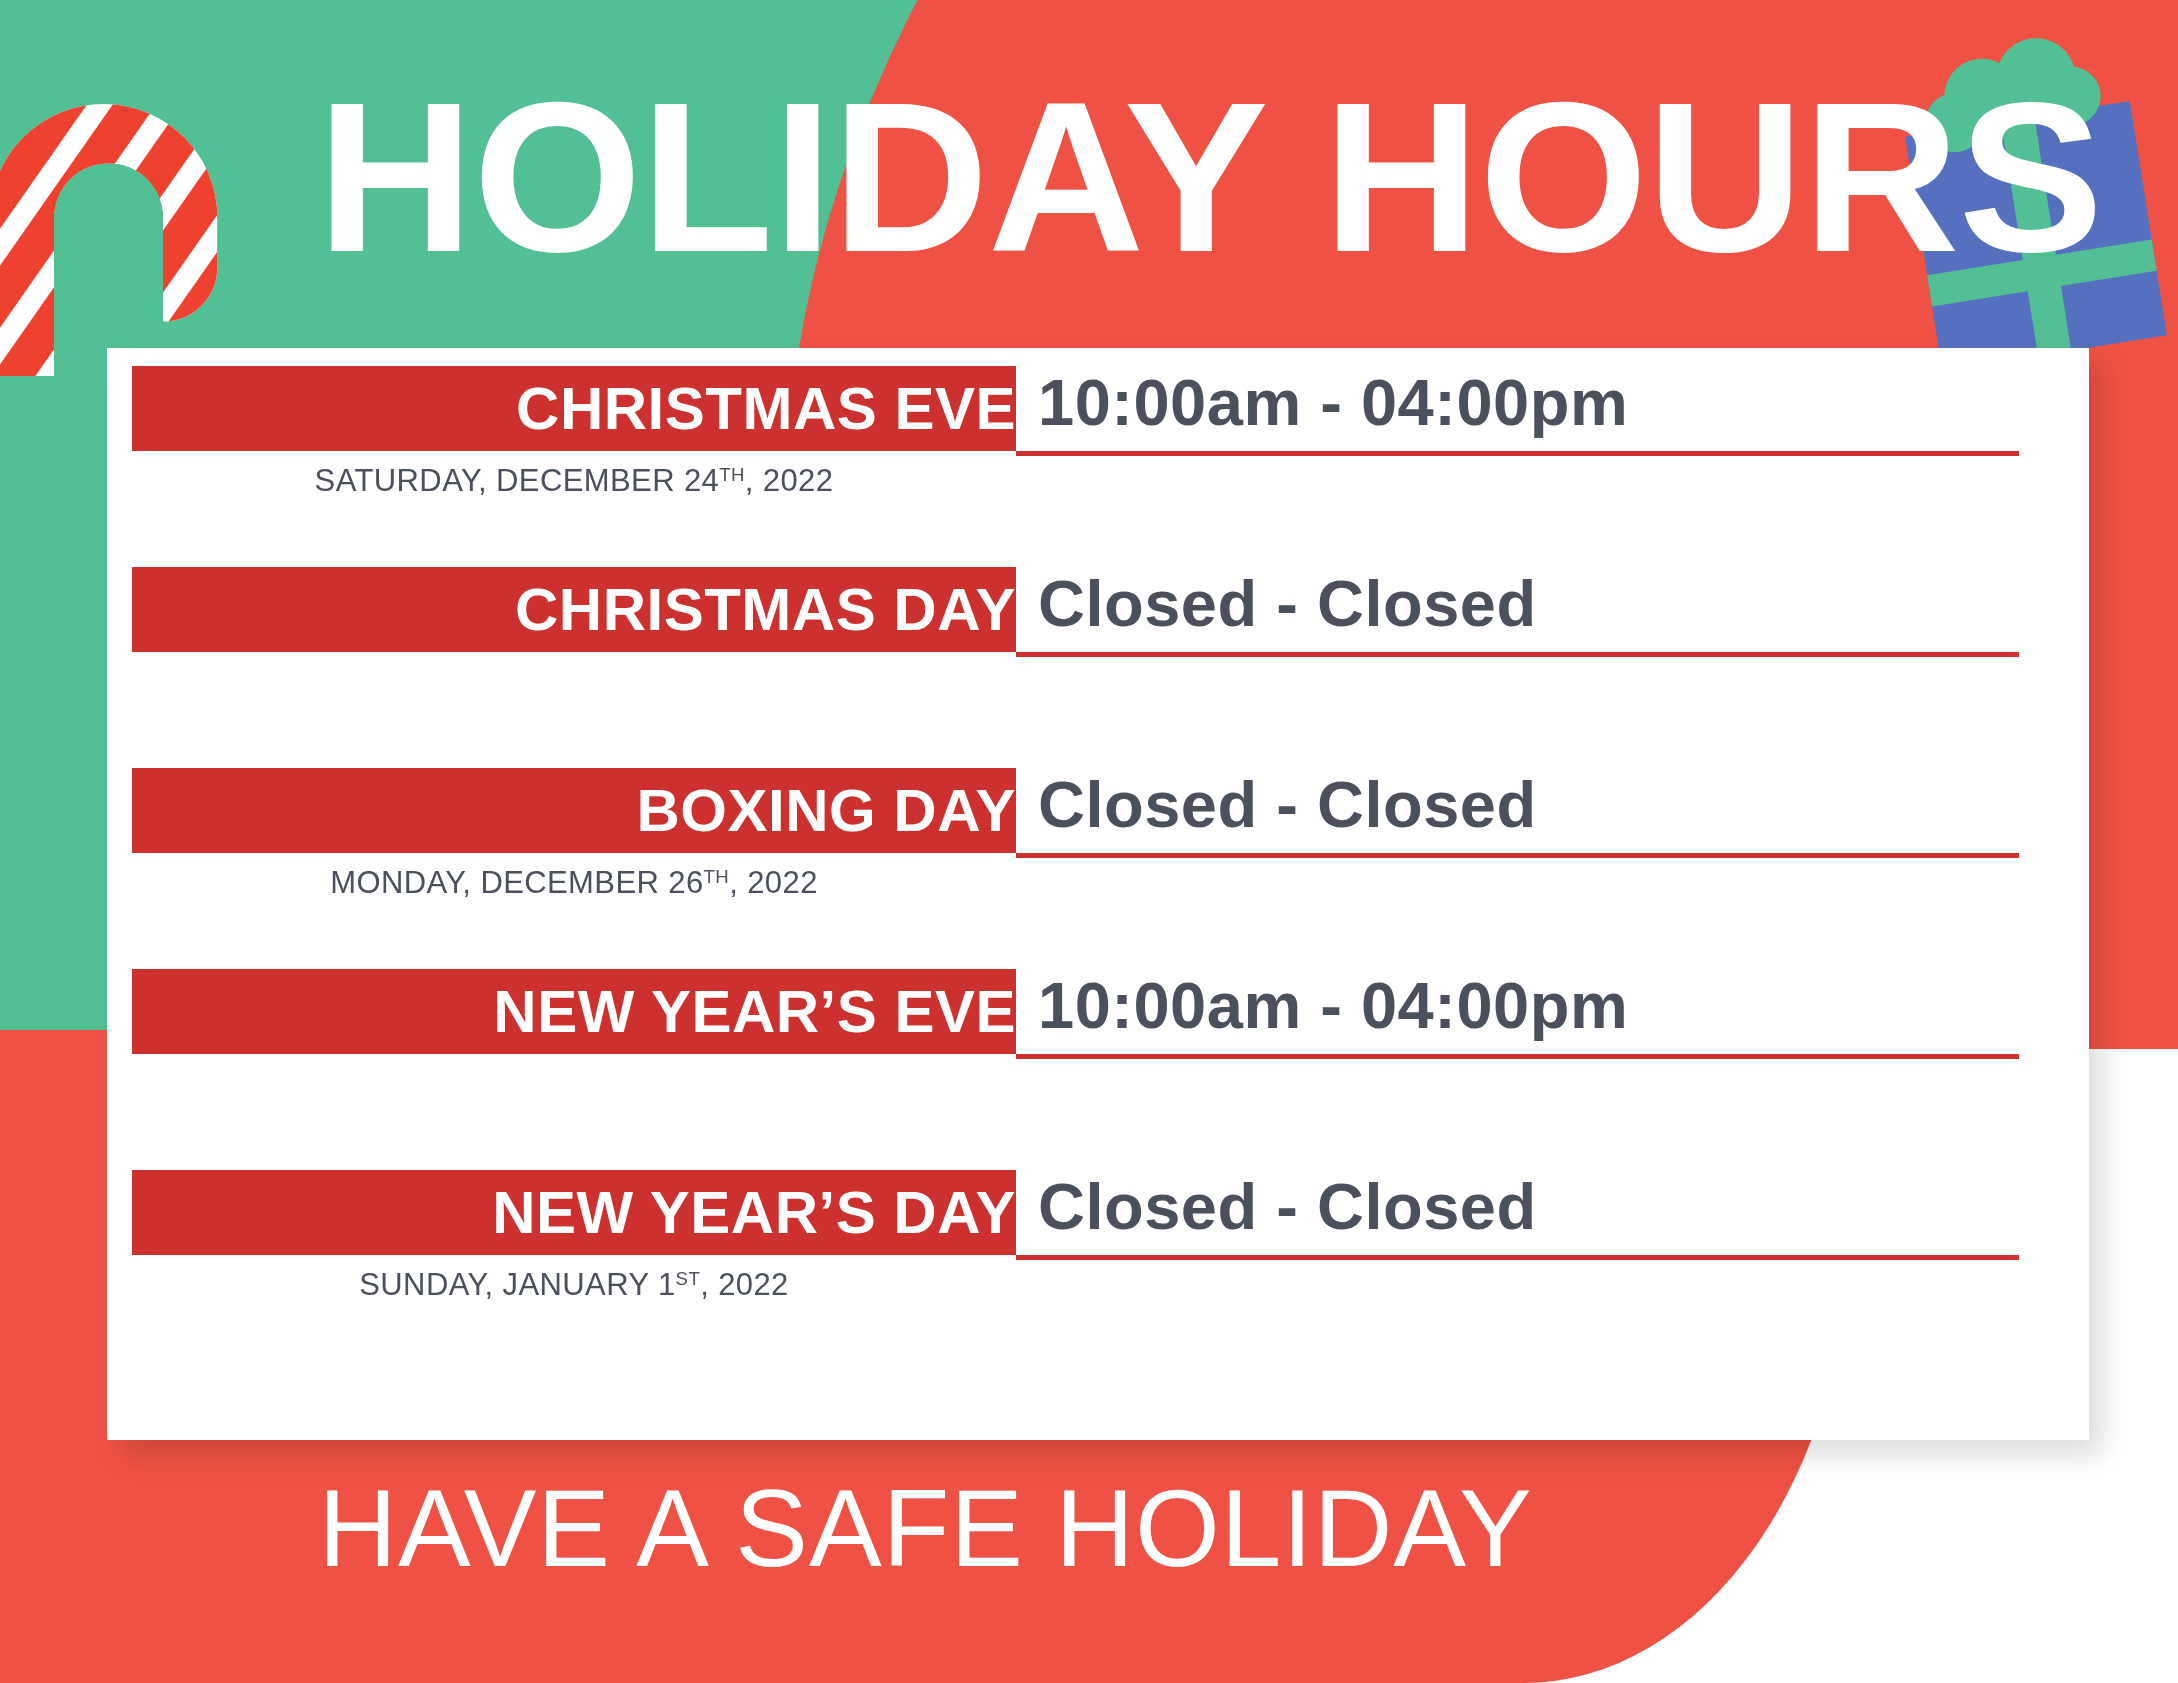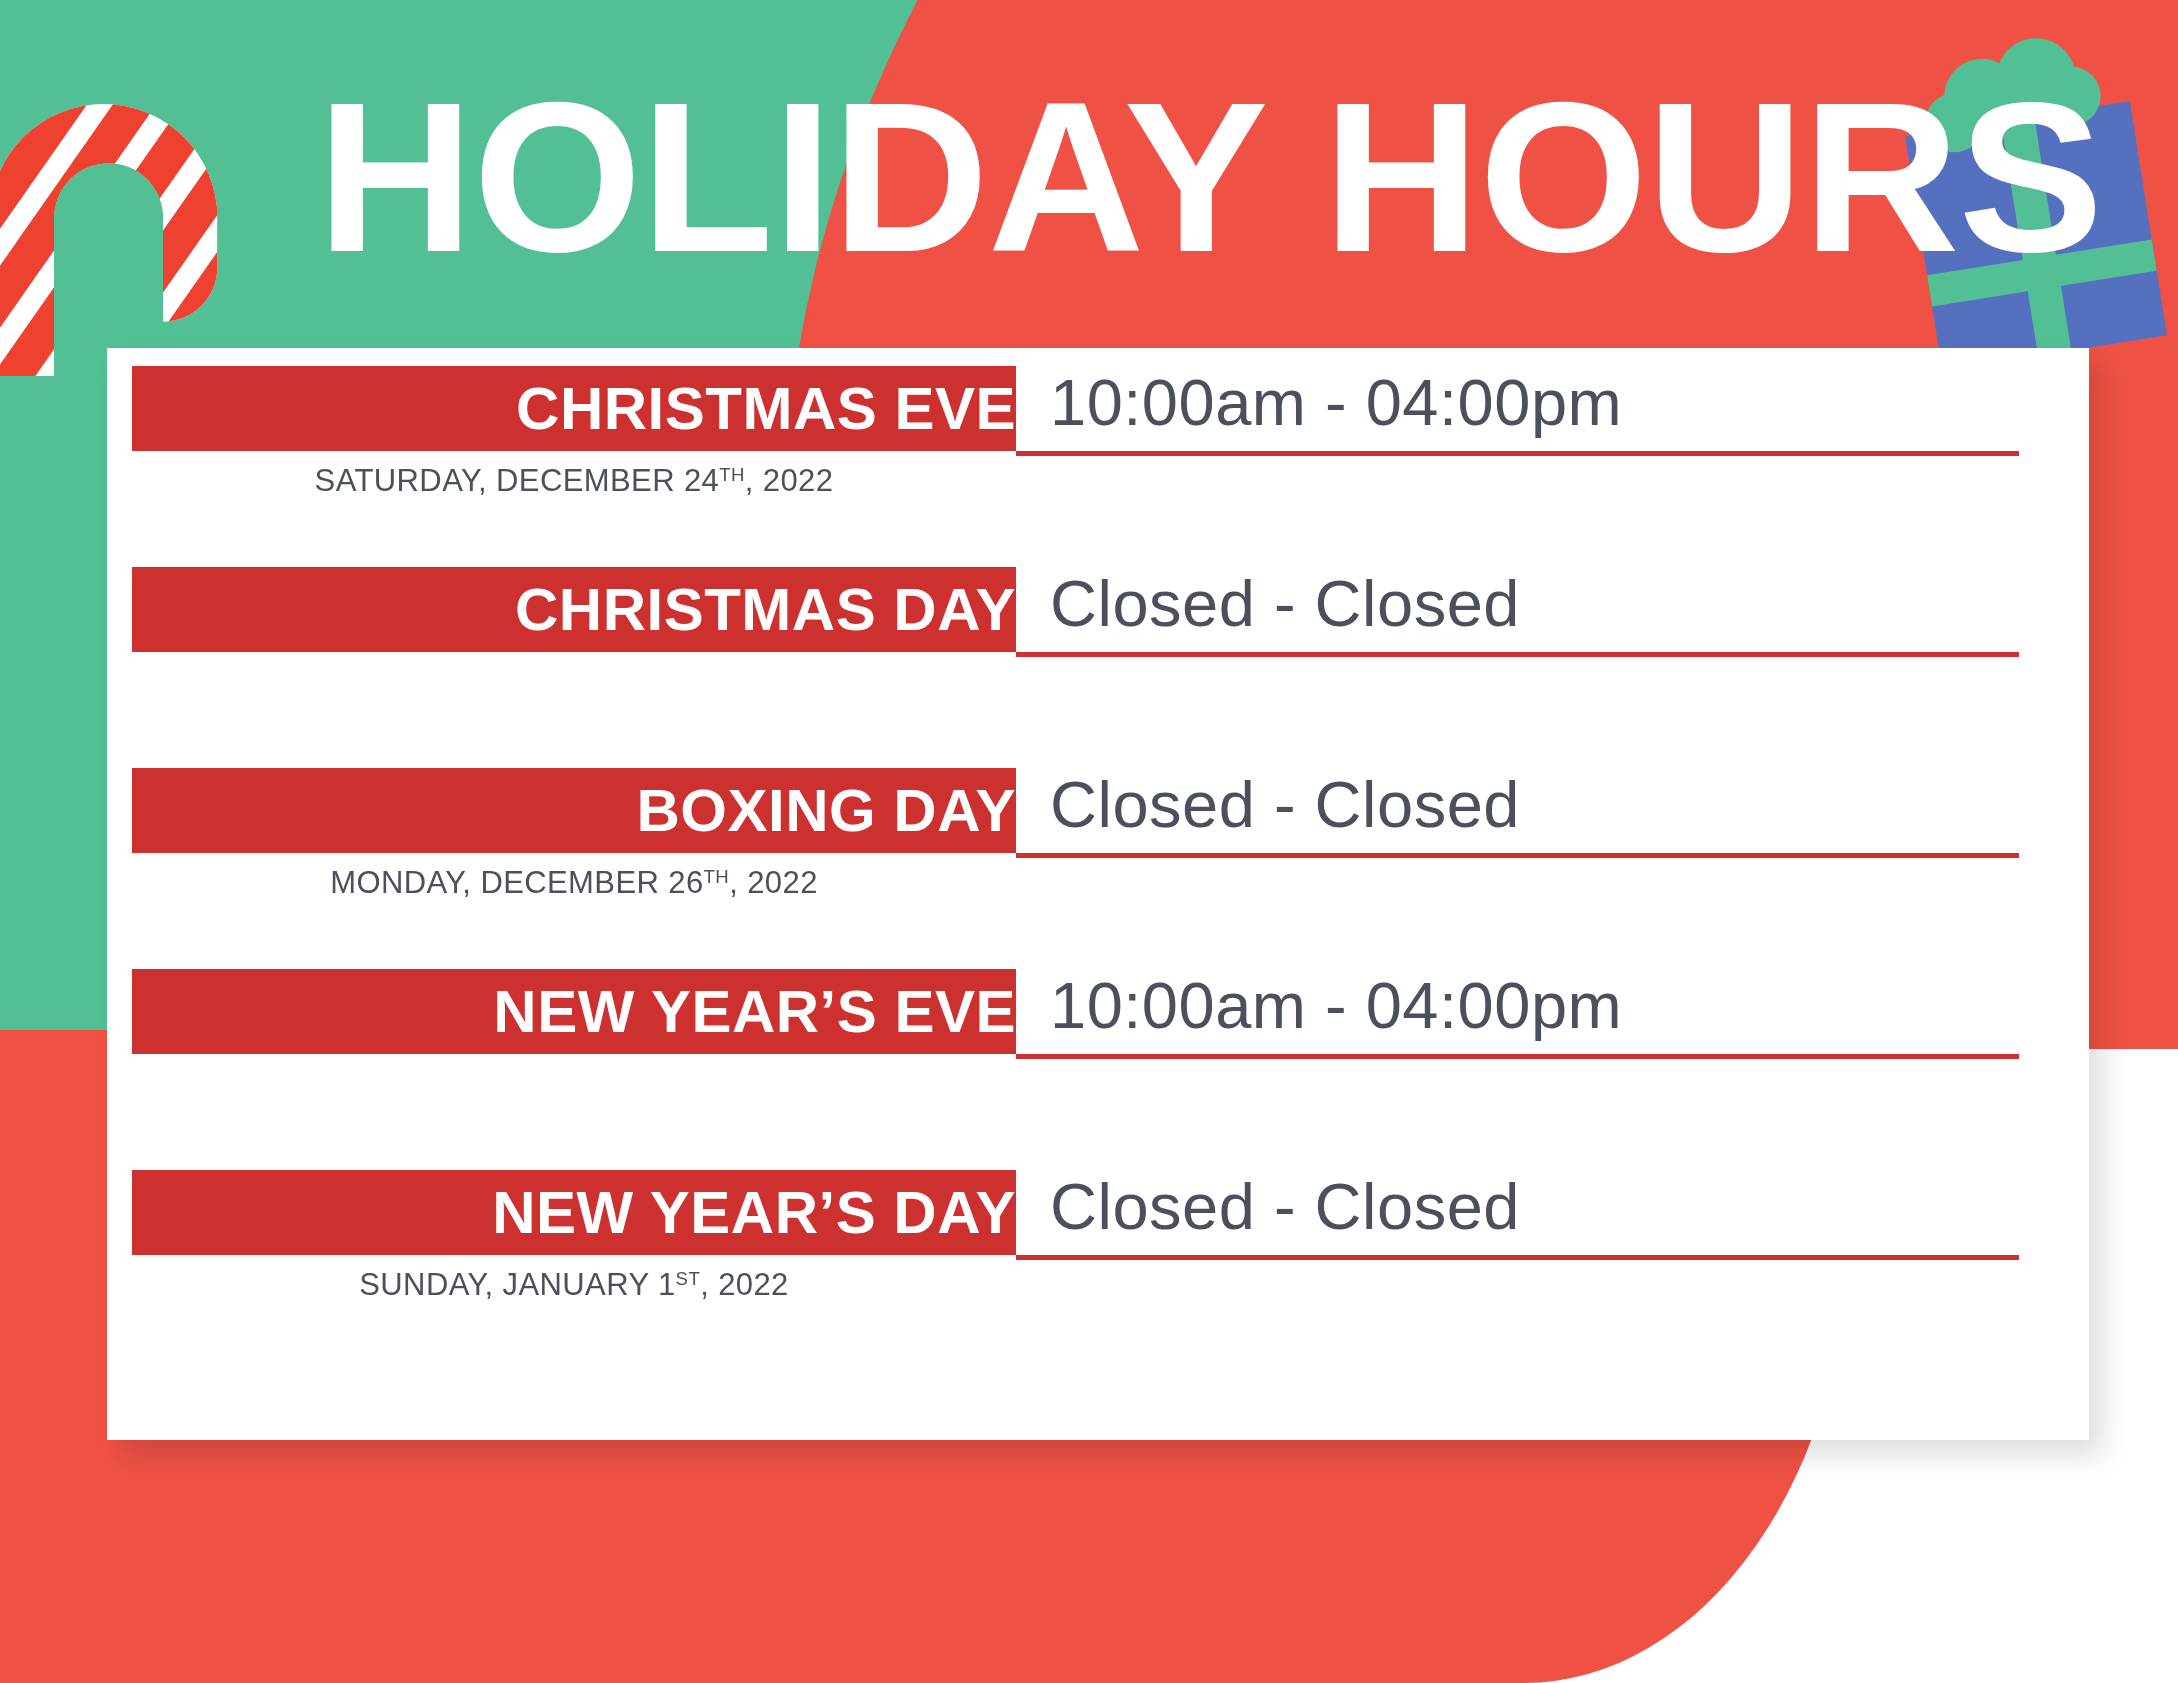--- a/index.html
+++ b/index.html
@@ -131,24 +131,23 @@
   .hours {
     position: absolute;
     left: 931px;
     top: 6px;
     width: 1030px;
     height: 97px;
     display: flex;
     align-items: center;
     color: #4a515c;
     font-size: 65px;
-    font-weight: 400;
+    font-weight: 700;
     letter-spacing: 0.5px;
     white-space: nowrap;
-    margin-left: 12px;
   }
   .hours-rule {
     position: absolute;
     left: 909px;
     top: 103px;
     width: 1003px;
     height: 5px;
     background: #cc302f;
   }
   .date {
@@ -287,15 +286,16 @@
           <span>NEW YEAR’S DAY</span>
         </div>
         <div class="hours">Closed - Closed</div>
         <div class="hours-rule"></div>
       </div>
       <div class="date"><span>SUNDAY, JANUARY 1</span><sup>ST</sup><span>, 2022</span></div>
     </div>
 
   </div>
 
+  <div class="footer-text">HAVE A SAFE HOLIDAY</div>
 
 </div>
 
 
 </body></html>

